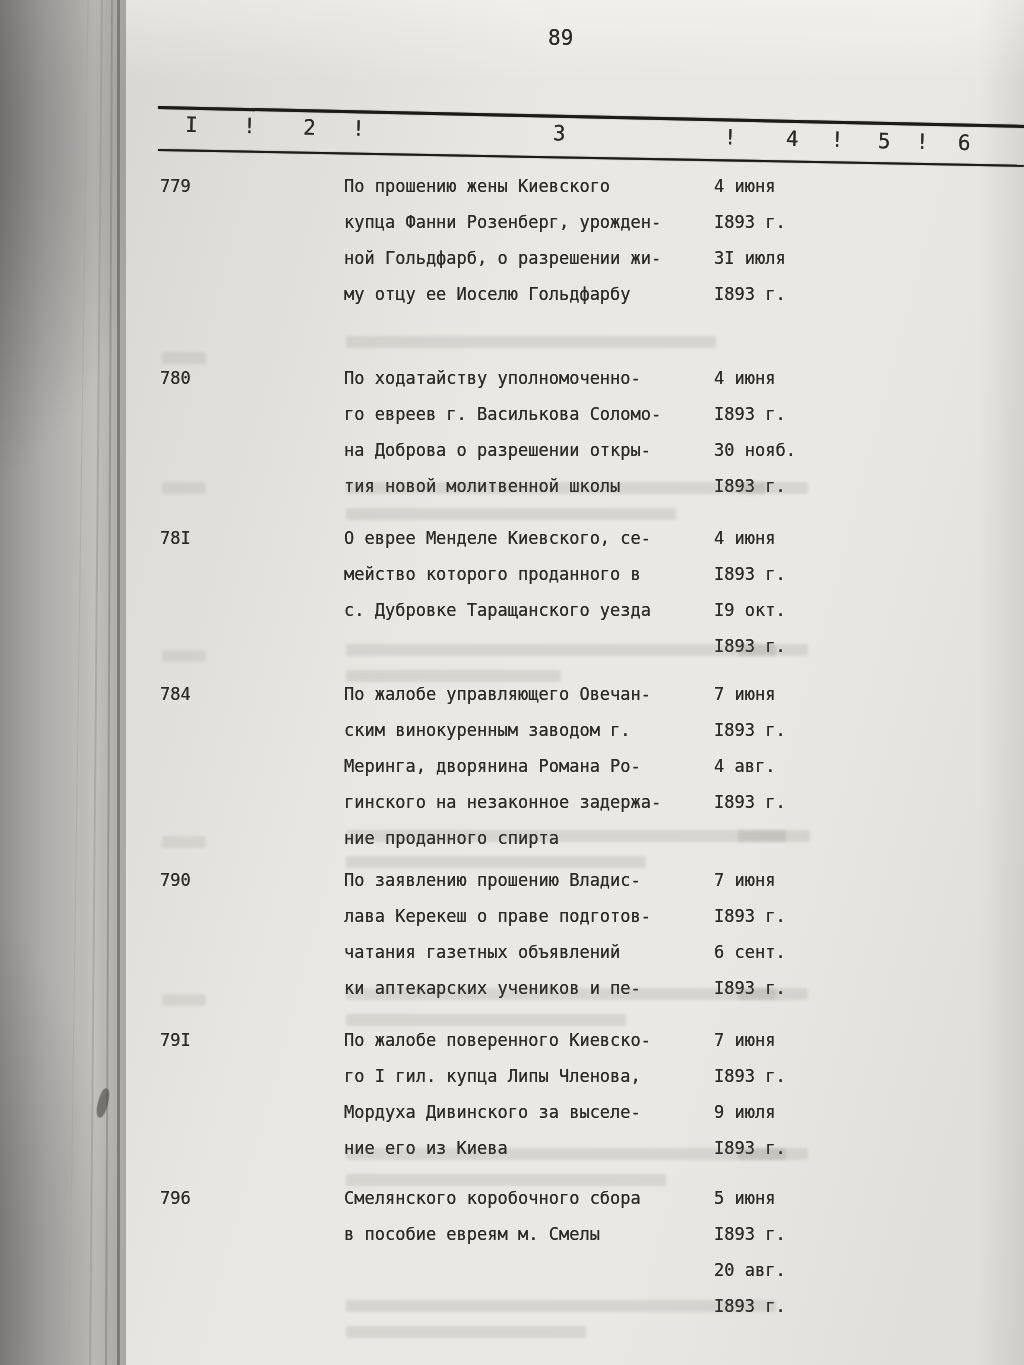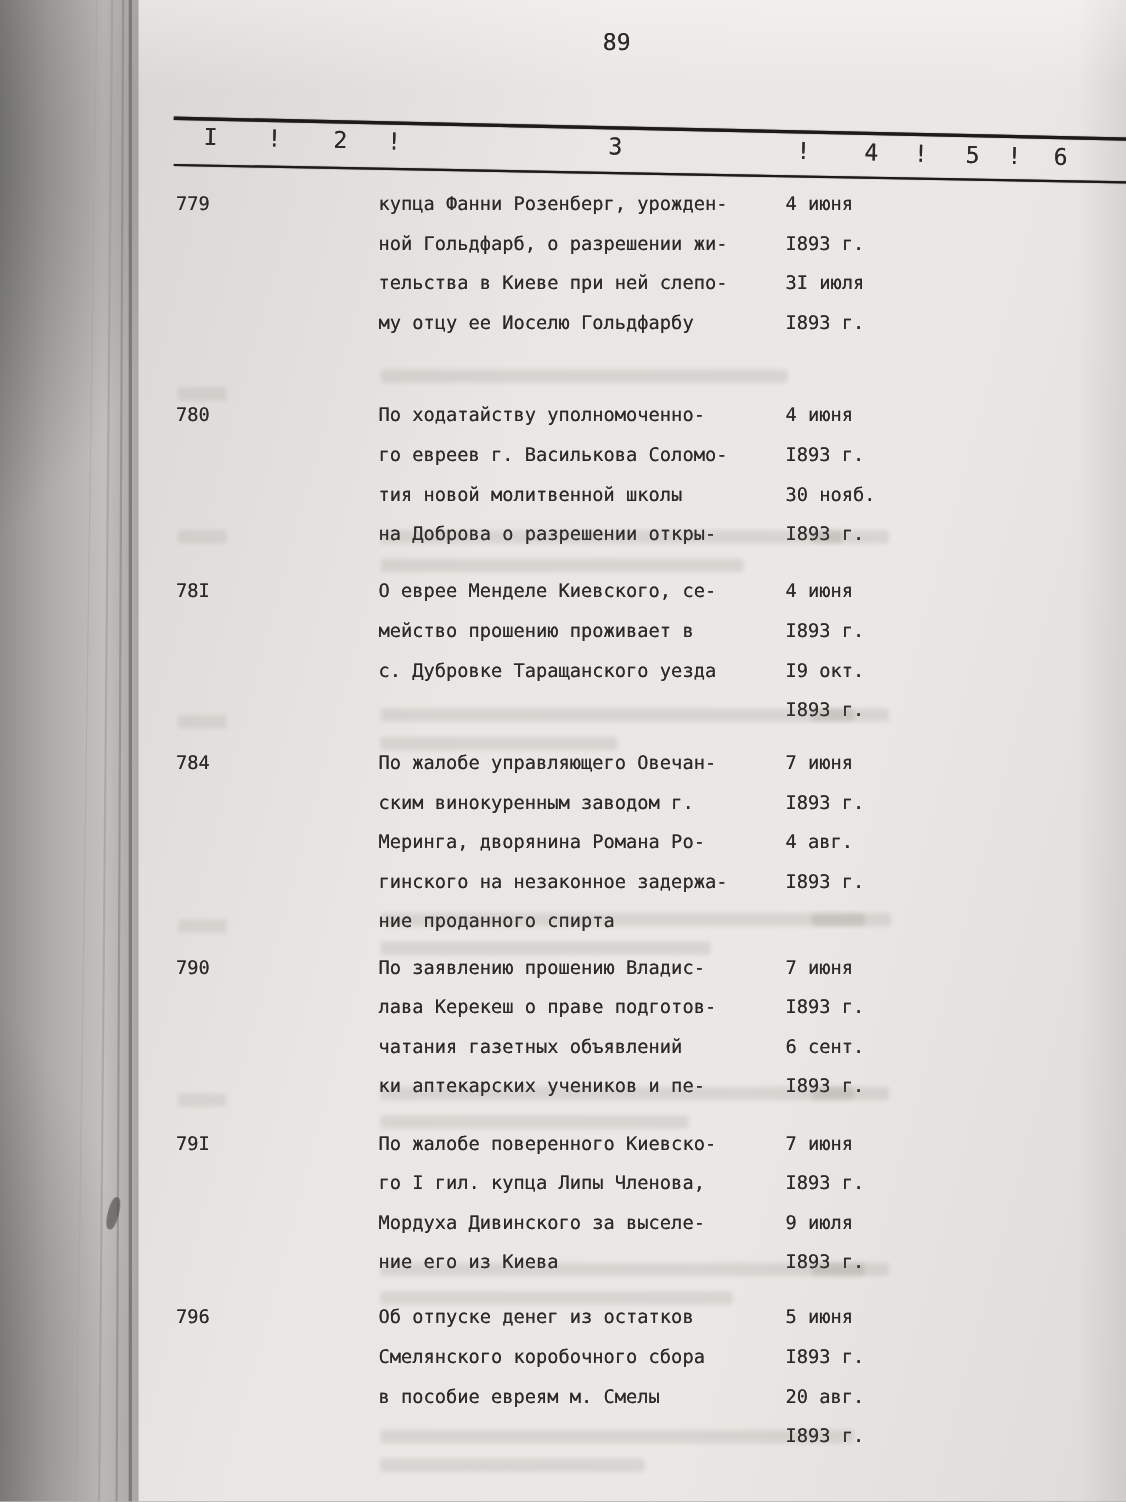--- a/index.html
+++ b/index.html
@@ -98,51 +98,51 @@
       <span class="hcell hc-7">!</span>
       <span class="hcell hc-8">5</span>
       <span class="hcell hc-9">!</span>
       <span class="hcell hc-10">6</span>
     </div>
   <div class="rule rule-bottom"></div>
 
   <div id="entries">
       <div class="entry e-0">
         <div class="num txt">779</div>
-        <div class="lines txt"><div>купца Фанни Розенберг, урожден-</div><div>ной Гольдфарб, о разрешении жи-</div><div>тельства в Киеве при ней слепо-</div><div>му отцу ее Иоселю Гольдфарбу</div></div>
+        <div class="lines txt"><div>По прошению жены Киевского</div><div>купца Фанни Розенберг, урожден-</div><div>ной Гольдфарб, о разрешении жи-</div><div>му отцу ее Иоселю Гольдфарбу</div></div>
         <div class="dates txt"><div>4 июня</div><div>I893 г.</div><div>3I июля</div><div>I893 г.</div><div>&nbsp;</div></div>
       </div>
       <div class="entry e-1">
         <div class="num txt">780</div>
-        <div class="lines txt"><div>По ходатайству уполномоченно-</div><div>го евреев г. Василькова Соломо-</div><div>тия новой молитвенной школы</div><div>на Доброва о разрешении откры-</div></div>
+        <div class="lines txt"><div>По ходатайству уполномоченно-</div><div>го евреев г. Василькова Соломо-</div><div>на Доброва о разрешении откры-</div><div>тия новой молитвенной школы</div></div>
         <div class="dates txt"><div>4 июня</div><div>I893 г.</div><div>30 нояб.</div><div>I893 г.</div></div>
       </div>
       <div class="entry e-2">
         <div class="num txt">78I</div>
-        <div class="lines txt"><div>О еврее Менделе Киевского, се-</div><div>мейство прошению проживает в</div><div>с. Дубровке Таращанского уезда</div><div>&nbsp;</div></div>
+        <div class="lines txt"><div>О еврее Менделе Киевского, се-</div><div>мейство которого проданного в</div><div>с. Дубровке Таращанского уезда</div><div>&nbsp;</div></div>
         <div class="dates txt"><div>4 июня</div><div>I893 г.</div><div>I9 окт.</div><div>I893 г.</div></div>
       </div>
       <div class="entry e-3">
         <div class="num txt">784</div>
         <div class="lines txt"><div>По жалобе управляющего Овечан-</div><div>ским винокуренным заводом г.</div><div>Меринга, дворянина Романа Ро-</div><div>гинского на незаконное задержа-</div><div>ние проданного спирта</div></div>
         <div class="dates txt"><div>7 июня</div><div>I893 г.</div><div>4 авг.</div><div>I893 г.</div><div>&nbsp;</div></div>
       </div>
       <div class="entry e-4">
         <div class="num txt">790</div>
         <div class="lines txt"><div>По заявлению прошению Владис-</div><div>лава Керекеш о праве подготов-</div><div>чатания газетных объявлений</div><div>ки аптекарских учеников и пе-</div></div>
         <div class="dates txt"><div>7 июня</div><div>I893 г.</div><div>6 сент.</div><div>I893 г.</div></div>
       </div>
       <div class="entry e-5">
         <div class="num txt">79I</div>
         <div class="lines txt"><div>По жалобе поверенного Киевско-</div><div>го I гил. купца Липы Членова,</div><div>Мордуха Дивинского за выселе-</div><div>ние его из Киева</div></div>
         <div class="dates txt"><div>7 июня</div><div>I893 г.</div><div>9 июля</div><div>I893 г.</div></div>
       </div>
       <div class="entry e-6">
         <div class="num txt">796</div>
-        <div class="lines txt"><div>Об отпуске денег из остатков</div><div>Смелянского коробочного сбора</div><div>в пособие евреям м. Смелы</div><div>&nbsp;</div></div>
+        <div class="lines txt"><div>Смелянского коробочного сбора</div><div>в пособие евреям м. Смелы</div><div>&nbsp;</div></div>
         <div class="dates txt"><div>5 июня</div><div>I893 г.</div><div>20 авг.</div><div>I893 г.</div></div>
       </div>
     </div>
 
   <div class="ghost" style="left:220px;top:336px;width:370px"></div>
   <div class="ghost-num" style="left:36px;top:352px"></div>
 
   <div class="ghost" style="left:220px;top:482px;width:420px"></div>
   <div class="ghost" style="left:220px;top:508px;width:330px"></div>
   <div class="ghost" style="left:612px;top:482px;width:70px"></div>

